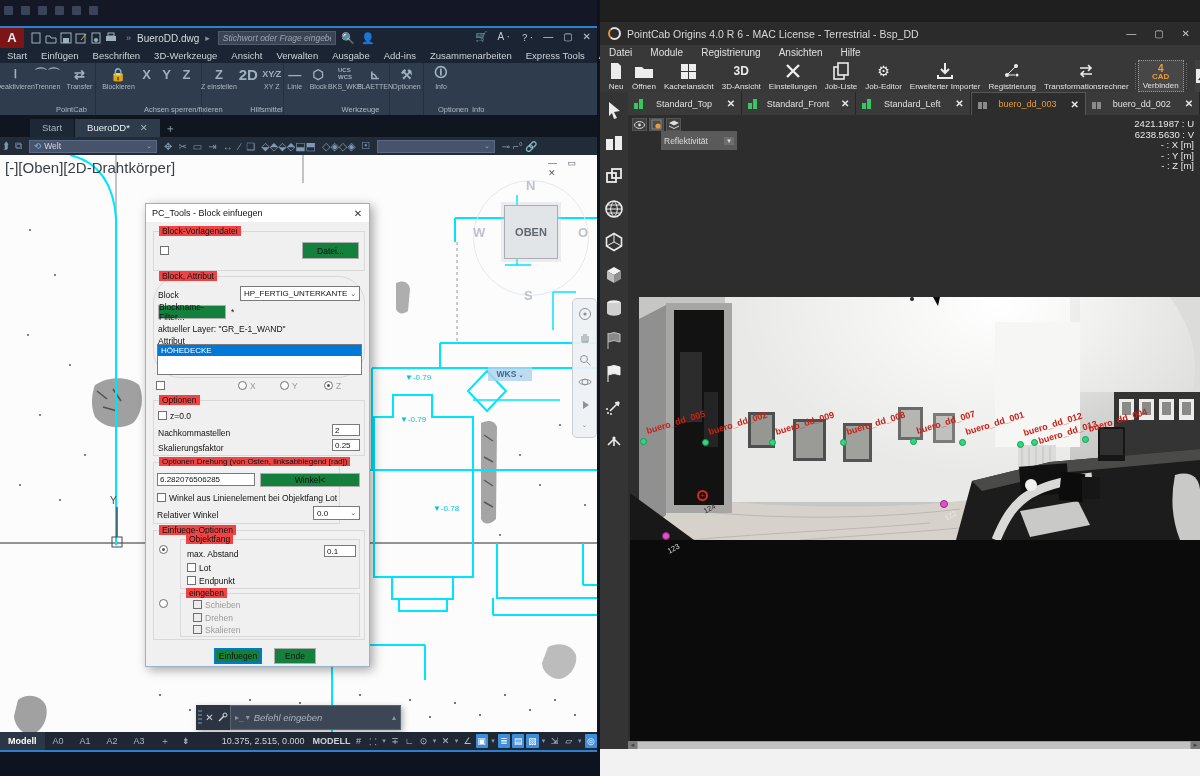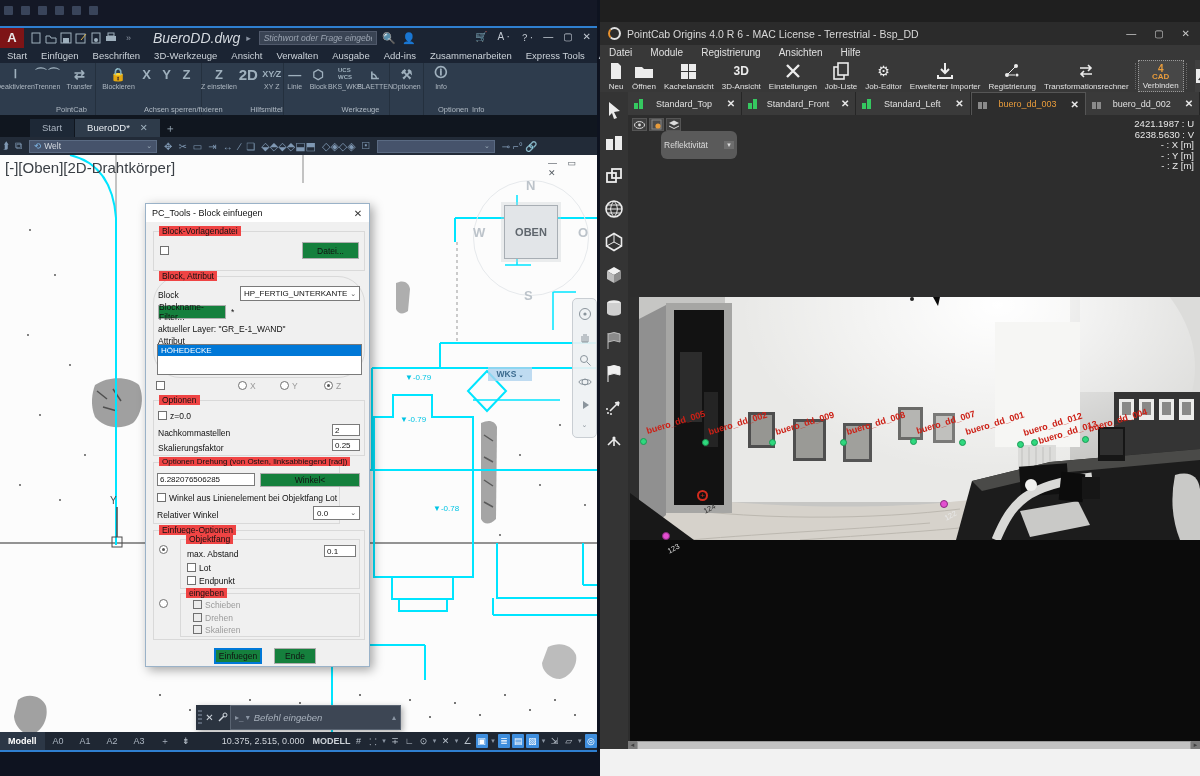--- a/index.html
+++ b/index.html
@@ -6,21 +6,21 @@
   *{box-sizing:border-box;font-family:"Liberation Sans",sans-serif;}
   #screen{position:relative;width:1200px;height:776px;overflow:hidden;background:#0e1320;}
   
   .acad{position:absolute;left:0;top:0;width:597px;height:776px;}
   .desk-strip{position:absolute;left:0;top:0;width:597px;height:26px;background:#141826;}
   .desk-ic{display:inline-block;width:9px;height:9px;background:#39445a;margin:6px 4px 0 4px;border-radius:1px;}
   .ac-title{position:absolute;left:0;top:26px;width:597px;height:22px;background:#1b2433;border-top:2px solid #2f7fd0;display:flex;align-items:center;}
   .ac-logo{width:24px;height:20px;background:#7d1416;color:#e8e8e8;font-weight:bold;font-size:13px;text-align:center;line-height:20px;}
   .qat{display:flex;align-items:center;gap:3px;margin-left:6px;}
   .qat svg{display:block}
-  .ac-doctitle{color:#d5dae0;font-size:14px;margin-left:22px;white-space:nowrap;font-style:italic;}
+  .ac-doctitle{color:#d5dae0;font-size:10px;margin-left:6px;white-space:nowrap;}
   .qat-arrow{color:#8a94a2;font-size:9px;margin-left:6px;}
   .ac-search{width:118px;height:14px;background:#3a4454;border:1px solid #50596b;color:#9aa3b0;font-size:8.5px;font-style:italic;margin-left:8px;padding:0 4px;}
   .ac-search::placeholder{color:#9aa3b0;}
   .tbar-ic{color:#9fb3c8;font-size:11px;margin-left:6px;}
   .win-btns{margin-left:auto;display:flex;gap:10px;margin-right:6px;color:#c2c9d2;font-size:10px;}
   .ac-menutabs{position:absolute;left:0;top:48px;width:597px;height:15px;background:#1b2433;display:flex;align-items:center;gap:0;}
   .ac-menutabs span{color:#ccd3da;font-size:9.5px;padding:0 7px;white-space:nowrap;}
   .ac-ribbon{position:absolute;left:0;top:63px;width:597px;height:52px;background:#2e3c4d;display:flex;}
   .rgroup{position:relative;height:52px;border-right:1px solid #24303e;display:flex;flex-direction:column;}
   .rbtns{flex:1;display:flex;justify-content:center;align-items:flex-start;gap:2px;padding-top:2px;}
@@ -106,21 +106,21 @@
   .ptab .cl{margin-left:4px;color:#e8e8e8;font-size:10px;font-weight:bold;position:static;}
   .ptab.on{background:#2d2d2d;color:#e89c3c;border:1px solid #555;border-bottom:none;}
   .gicon{width:11px;height:10px;display:flex;align-items:flex-end;gap:1px;}
   .gicon i{display:block;width:4px;background:#35c860;}
   .gicon.gray i{background:#8a8a8a;}
   .pc-rail{position:absolute;left:0;top:92px;width:28px;height:657px;background:#343434;display:flex;flex-direction:column;align-items:center;gap:13px;padding-top:8px;}
   .pc-canvas{position:absolute;left:28px;top:115px;width:572px;height:634px;background:#2d2d2d;overflow:hidden;}
   .pc-subtools{position:absolute;left:4px;top:3px;display:flex;gap:2px;}
   .stb{width:15px;height:13px;background:#3f3f3f;border:1px solid #555;display:flex;align-items:center;justify-content:center;}
   .stb.sel{background:#4a4a4a;}
-  .pc-dd{position:absolute;left:33px;top:16px;width:76px;height:28px;background:#5a5a5a;color:#ddd;font-size:8.5px;display:flex;align-items:center;padding:0 3px;border-radius:6px;}
+  .pc-dd{position:absolute;left:33px;top:16px;width:76px;height:19px;background:#5a5a5a;color:#ddd;font-size:8.5px;display:flex;align-items:center;padding:0 3px;}
   .pc-dd .car{margin-left:auto;background:#6e6e6e;width:10px;text-align:center;font-size:7px;}
   .pc-coords{position:absolute;right:6px;top:4px;text-align:right;color:#e8e8e8;font-size:9.5px;line-height:10.5px;}
   .pano-wrap{position:absolute;left:2px;top:182px;width:570px;height:243px;}
   .blackzone{position:absolute;left:2px;top:425px;width:570px;height:201px;background:#0b0b0b;}
   .pc-scroll{position:absolute;left:0px;top:626px;width:572px;height:9px;background:#8f8f8f;display:flex;}
   .scr-btn{width:9px;height:9px;background:#7b7b7b;color:#404040;font-size:6px;line-height:9px;text-align:center;}
   .scr-thumb{flex:1;background:#c2c2c2;border:1px solid #9a9a9a;}
   .pc-bottomwhite{position:absolute;left:0;top:749px;width:600px;height:27px;background:#f2f2f2;}
   
   .mk-g{position:absolute;width:7px;height:7px;border-radius:50%;background:#2fd87e;border:1px solid #1a9a55;}

